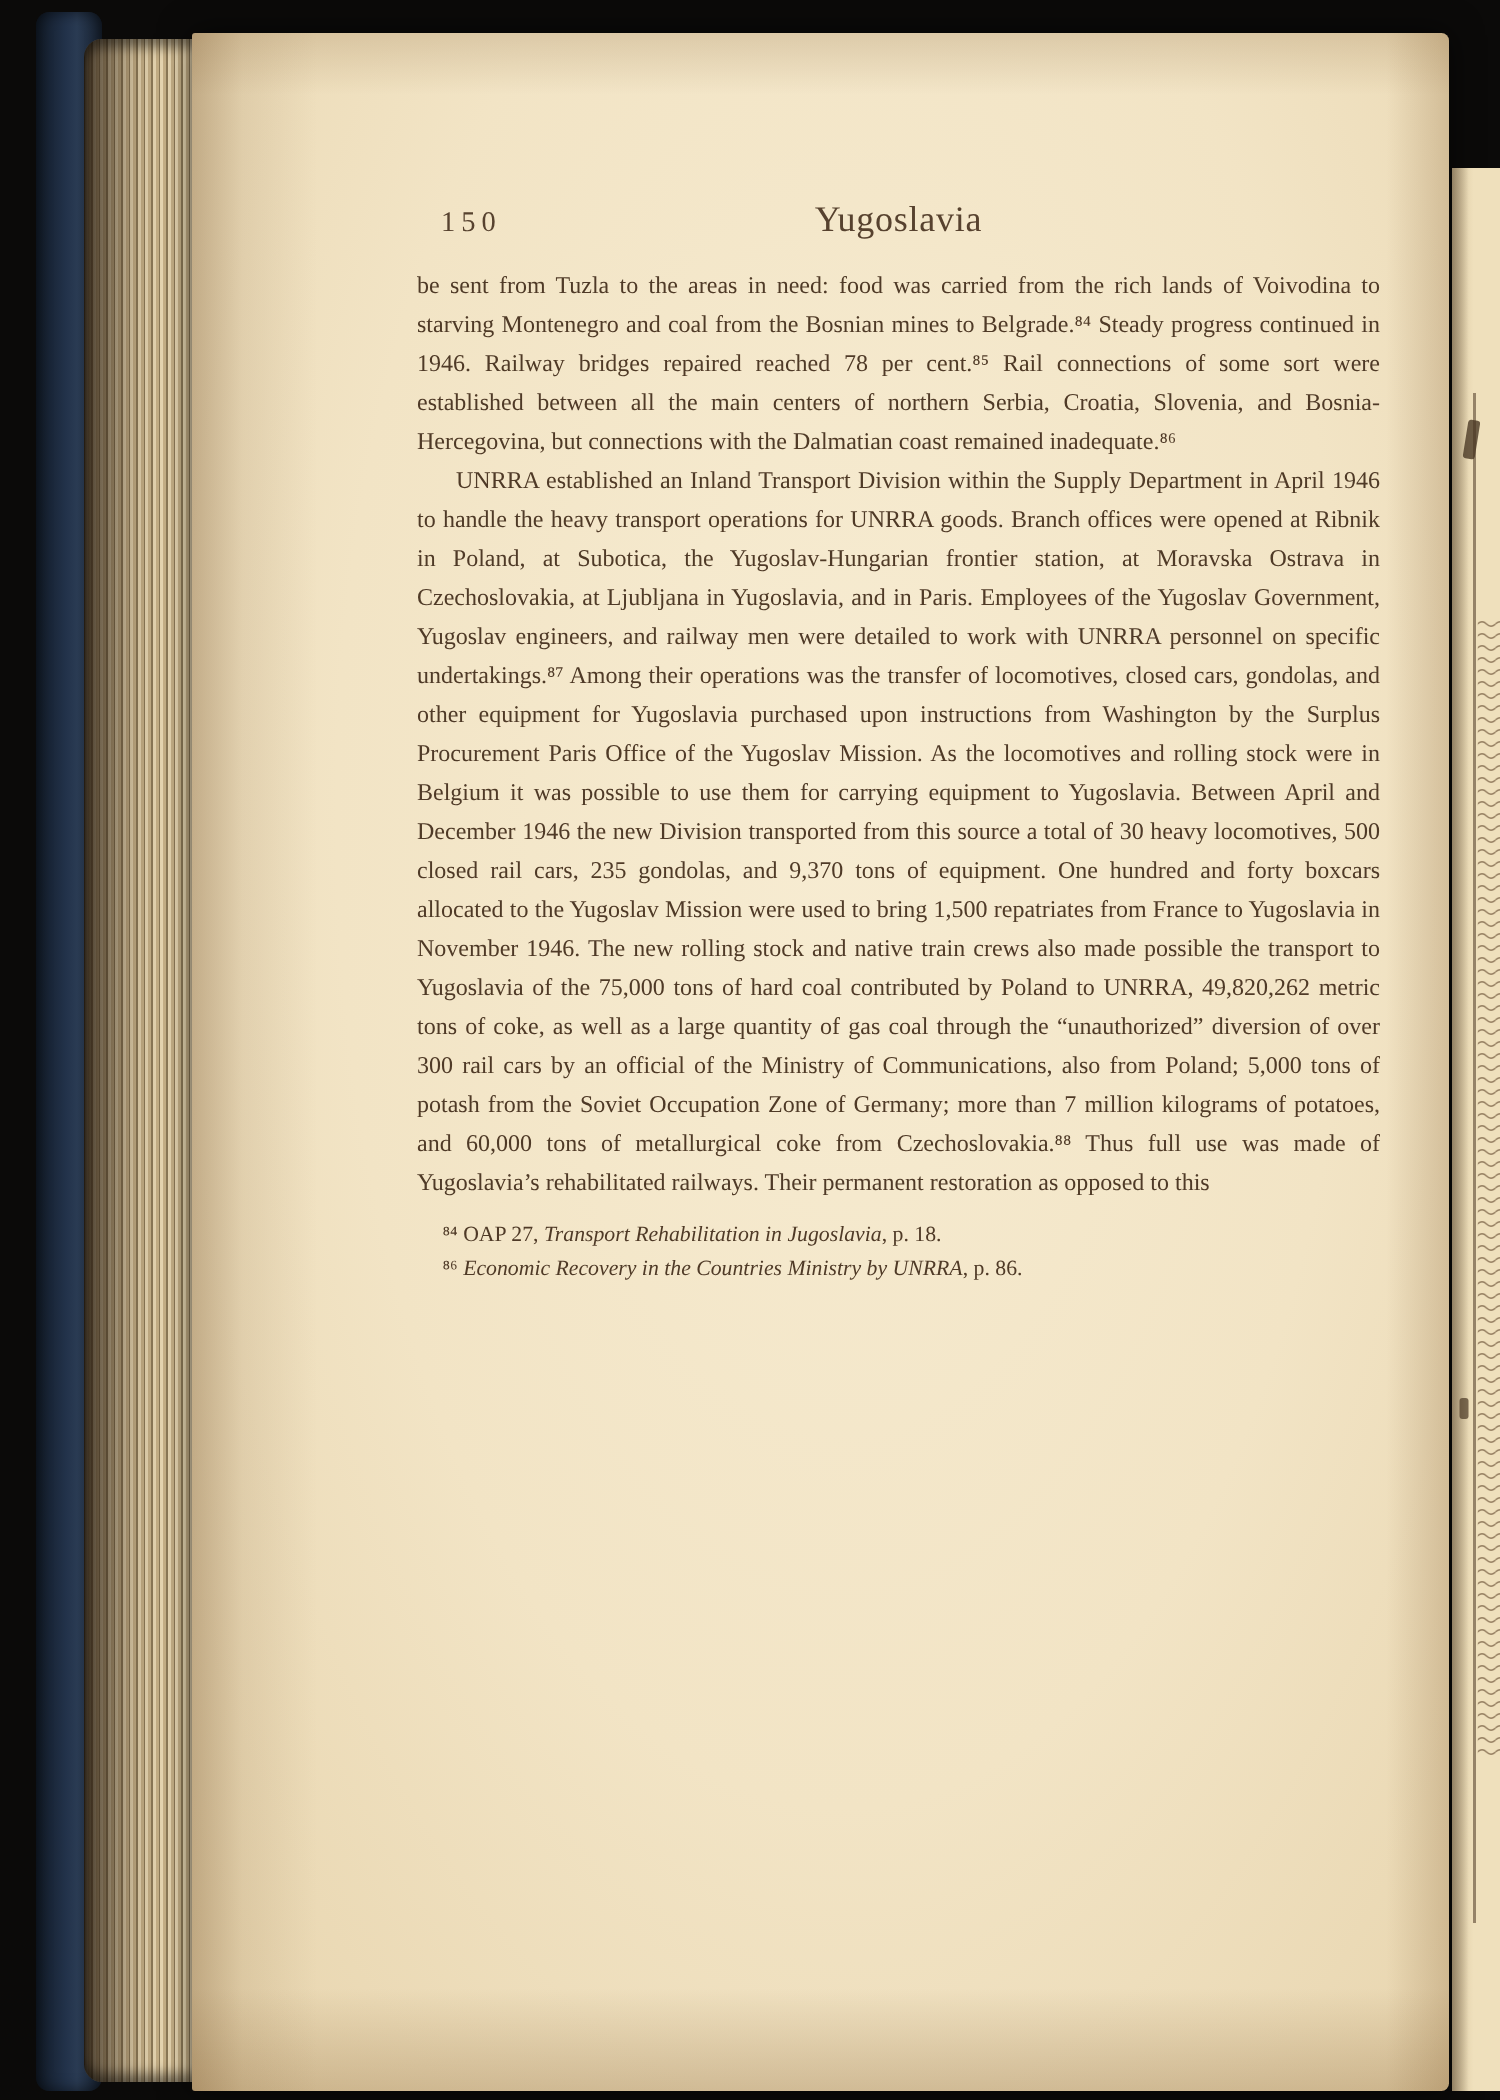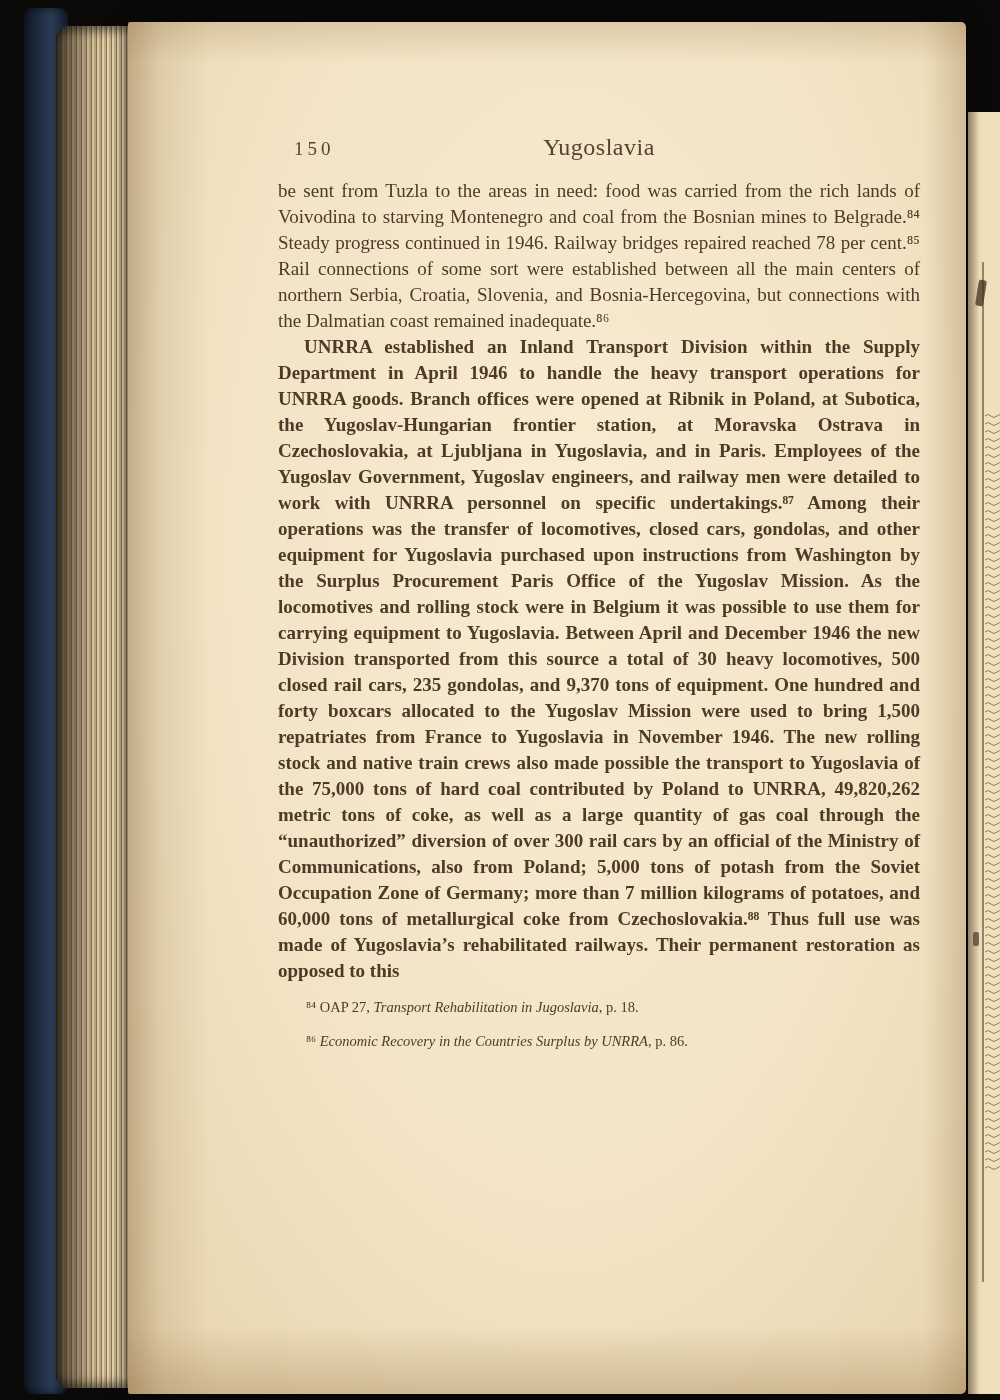--- a/index.html
+++ b/index.html
@@ -67,28 +67,28 @@
     color: #57422f;
   }
   .page-title {
     font-size: 24px;
     letter-spacing: 0.5px;
     color: #57422f;
     text-align: right;
   }
   p.para {
     margin: 0;
-    font-size: 19px;
+    font-size: 16px;
     line-height: 26px;
     text-align: justify;
   }
-  p.para.indented { text-indent: 26px; font-weight: bold; }
+  p.para.indented { text-indent: 26px; }
   .footnotes { margin-top: 12px; }
   p.footnote {
-    margin: 14px;
+    margin: 3px;
     font-size: 14.5px;
     line-height: 19.5px;
     text-align: justify;
     text-indent: 14px;
   }
   .fn-italic { font-style: italic; }
   
   .next-page {
     position: absolute;
     left: 968px; top: 112px;
@@ -140,21 +140,21 @@
       <div class="page-header">
         <span class="page-number">150</span>
         <span class="page-title">Yugoslavia</span>
       </div>
 
       <p class="para">be sent from Tuzla to the areas in need: food was carried from the rich lands of Voivodina to starving Montenegro and coal from the Bosnian mines to Belgrade.⁸⁴ Steady progress continued in 1946. Railway bridges repaired reached 78 per cent.⁸⁵ Rail connections of some sort were established between all the main centers of northern Serbia, Croatia, Slovenia, and Bosnia-Hercegovina, but connections with the Dalmatian coast remained inadequate.⁸⁶</p>
       <p class="para indented">UNRRA established an Inland Transport Division within the Supply Department in April 1946 to handle the heavy transport operations for UNRRA goods. Branch offices were opened at Ribnik in Poland, at Subotica, the Yugoslav-Hungarian frontier station, at Moravska Ostrava in Czechoslovakia, at Ljubljana in Yugoslavia, and in Paris. Employees of the Yugoslav Government, Yugoslav engineers, and railway men were detailed to work with UNRRA personnel on specific undertakings.⁸⁷ Among their operations was the transfer of locomotives, closed cars, gondolas, and other equipment for Yugoslavia purchased upon instructions from Washington by the Surplus Procurement Paris Office of the Yugoslav Mission. As the locomotives and rolling stock were in Belgium it was possible to use them for carrying equipment to Yugoslavia. Between April and December 1946 the new Division transported from this source a total of 30 heavy locomotives, 500 closed rail cars, 235 gondolas, and 9,370 tons of equipment. One hundred and forty boxcars allocated to the Yugoslav Mission were used to bring 1,500 repatriates from France to Yugoslavia in November 1946. The new rolling stock and native train crews also made possible the transport to Yugoslavia of the 75,000 tons of hard coal contributed by Poland to UNRRA, 49,820,262 metric tons of coke, as well as a large quantity of gas coal through the “unauthorized” diversion of over 300 rail cars by an official of the Ministry of Communications, also from Poland; 5,000 tons of potash from the Soviet Occupation Zone of Germany; more than 7 million kilograms of potatoes, and 60,000 tons of metallurgical coke from Czechoslovakia.⁸⁸ Thus full use was made of Yugoslavia’s rehabilitated railways. Their permanent restoration as opposed to this</p>
 
       <div class="footnotes">
         <p class="footnote"><span class="fn-marker">⁸⁴</span><span> OAP 27, </span><span class="fn-italic">Transport Rehabilitation in Jugoslavia</span><span>, p. 18.</span></p>
-        <p class="footnote"><span class="fn-marker">⁸⁶</span><span> </span><span class="fn-italic">Economic Recovery in the Countries Surplus by UNRRA</span><span>, p. 86.</span></p>
+        <p class="footnote"><span class="fn-marker">⁸⁶</span><span> </span><span class="fn-italic">Economic Recovery in the Countries Ministry by UNRRA</span><span>, p. 86.</span></p>
       </div>
 
     </div>
   </div>
 
   <div class="next-page">
     <div class="mark-a"></div>
     <div class="rule-line"></div>
     <div class="mark-b"></div>
     <svg class="hatch" width="15" height="760" xmlns="http://www.w3.org/2000/svg">

